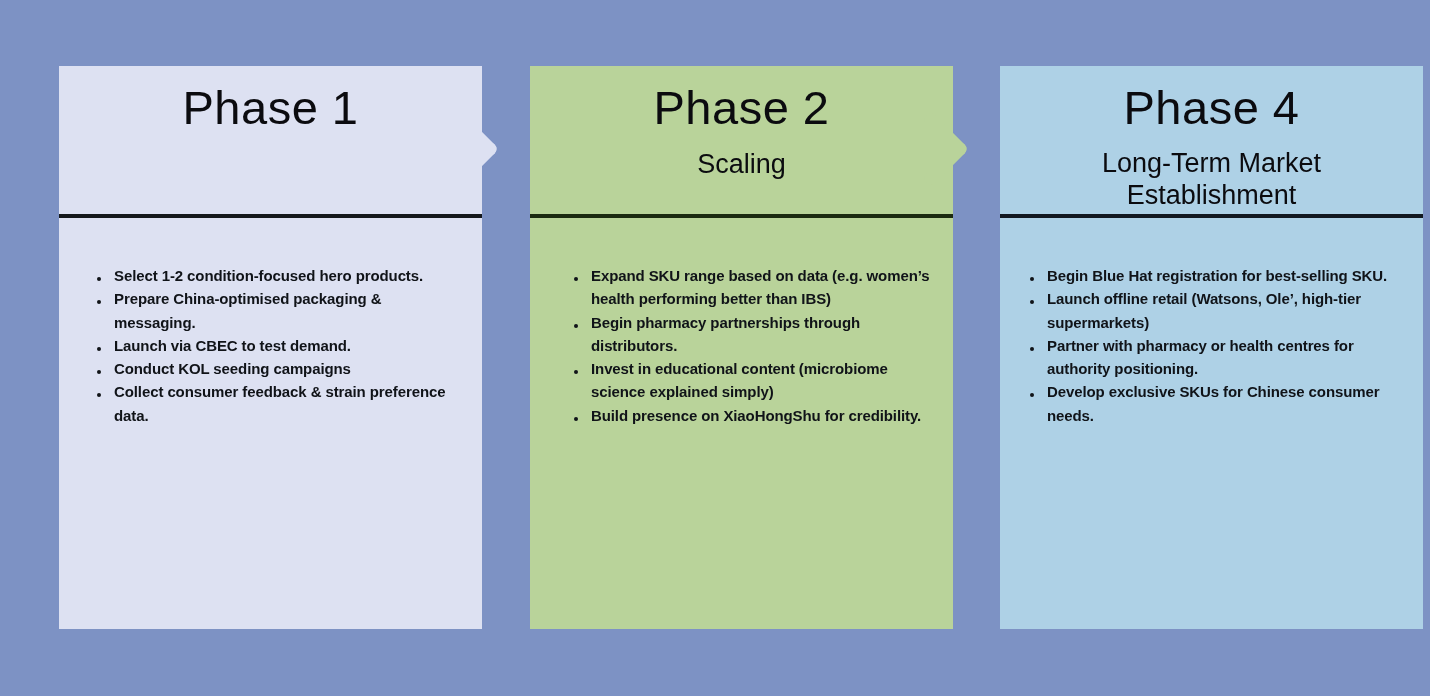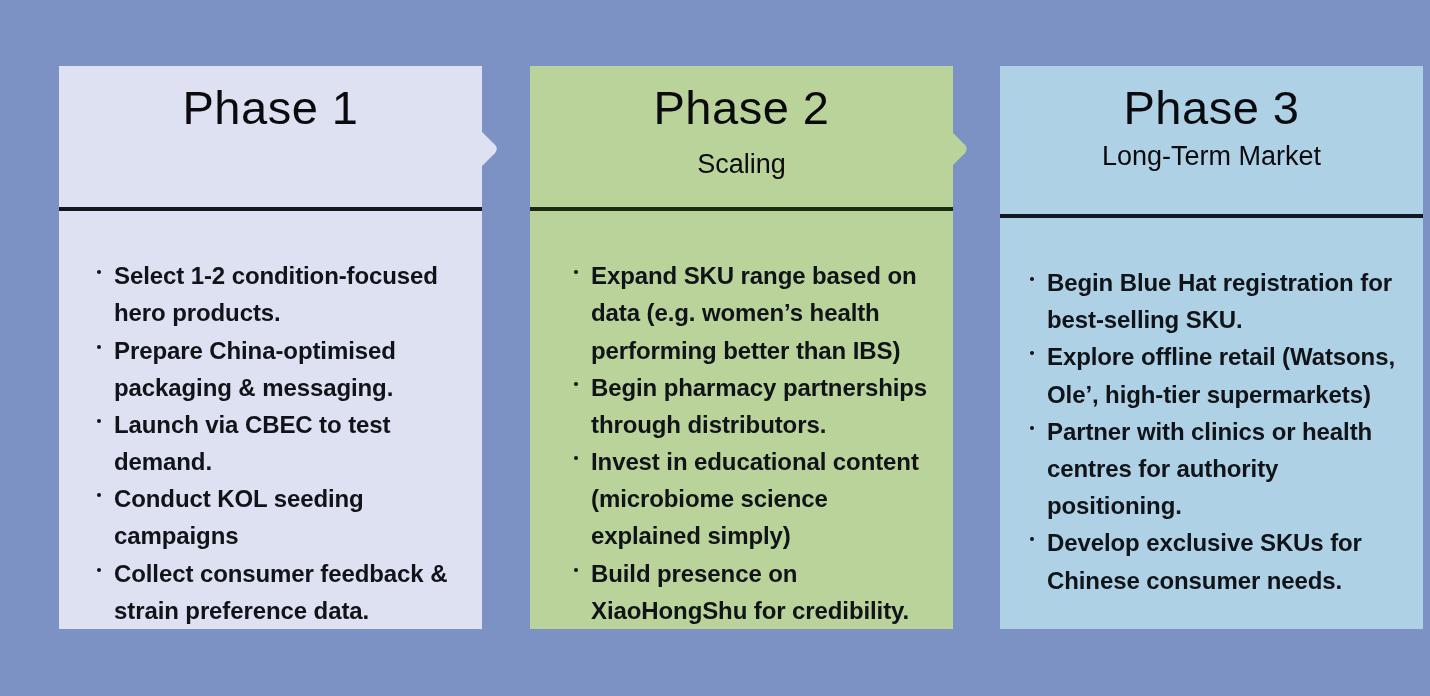--- a/index.html
+++ b/index.html
@@ -62,21 +62,21 @@
     font-size: 27px;
     font-weight: 500;
     color: #0b0b0f;
     line-height: 1.18;
     text-align: center;
     margin: 0;
     padding: 0 12px;
   }
   .sub-gap-1 { margin-top: 8px; }
   .sub-gap-2 { margin-top: 16px; }
-  .sub-gap-3 { margin-top: 8px; }
+  .sub-gap-3 { margin-top: 15px; }
 
   .divider {
     position: absolute;
     left: 0;
     right: 0;
     bottom: 0;
     height: 4px;
     background: #14181c;
   }
   .divider-2 { background: #1b2a10; }
@@ -91,21 +91,21 @@
   .card-3 .card-body { padding-left: 26px; padding-right: 4px; }
 
   ul.bullets {
     list-style: none;
     margin: 0;
     padding: 0;
   }
   ul.bullets li {
     position: relative;
     padding-left: 21px;
-    font-size: 24px;
+    font-size: 15px;
     font-weight: 600;
     line-height: 1.55;
     color: #101318;
     margin: 0 0 0 0;
     letter-spacing: -0.1px;
   }
   ul.bullets li::before {
     content: "";
     position: absolute;
     left: 4px;
@@ -179,29 +179,30 @@
     <svg viewBox="0 0 84 82" xmlns="http://www.w3.org/2000/svg">
       <g fill="none" stroke="#b9d39a" stroke-width="13" stroke-linecap="round" stroke-linejoin="round">
         <line x1="0" y1="41" x2="70" y2="41"></line>
         <polyline points="41,12 70,41 41,70"></polyline>
       </g>
     </svg>
   </div>
 
   <div class="card card-3">
     <div class="card-header">
-      <div class="phase-title">Phase 3</div>
+      <div class="phase-title">Phase 4</div>
       <div class="phase-subtitle sub-gap-3">
         <div>Long-Term Market</div>
+        <div>Establishment</div>
       </div>
       <div class="divider divider-3"></div>
     </div>
     <div class="card-body">
       <ul class="bullets">
         <li>Begin Blue Hat registration for best-selling SKU.</li>
-        <li>Explore offline retail (Watsons, Ole’, high-tier supermarkets)</li>
-        <li>Partner with clinics or health centres for authority positioning.</li>
+        <li>Launch offline retail (Watsons, Ole’, high-tier supermarkets)</li>
+        <li>Partner with pharmacy or health centres for authority positioning.</li>
         <li>Develop exclusive SKUs for Chinese consumer needs.</li>
       </ul>
     </div>
   </div>
 
 </div>
 
 </body></html>

